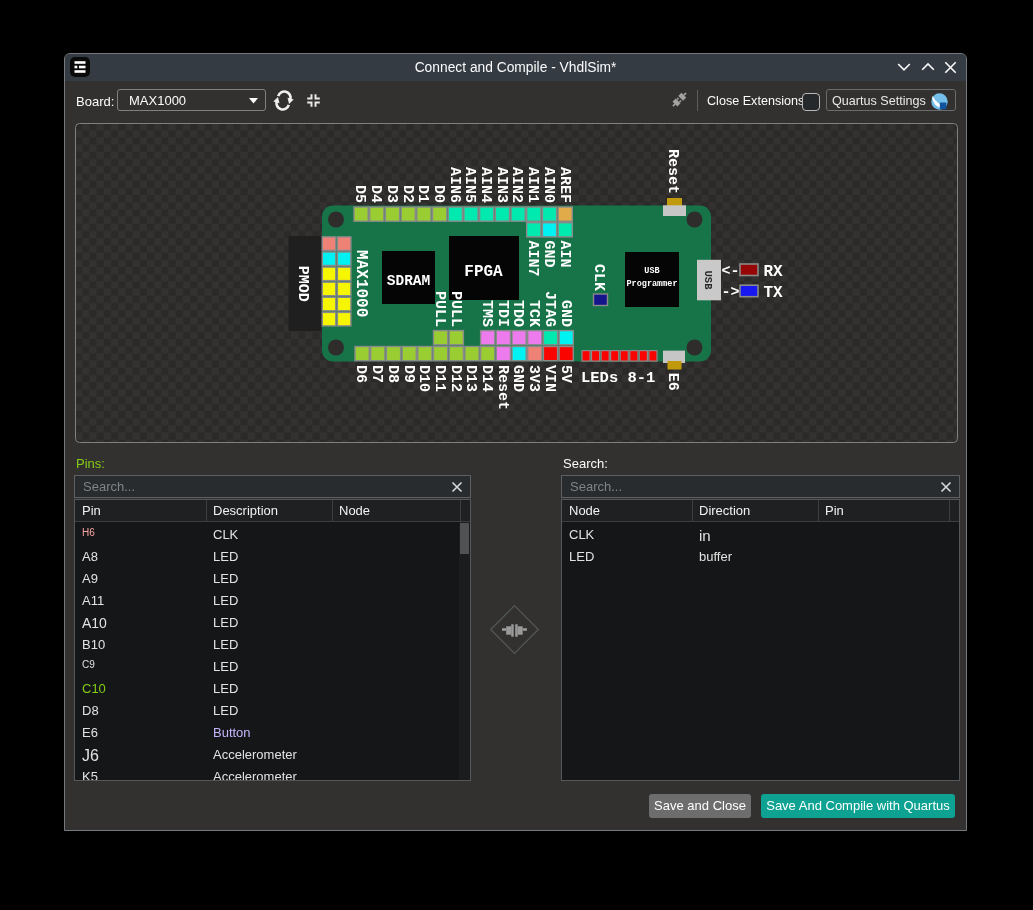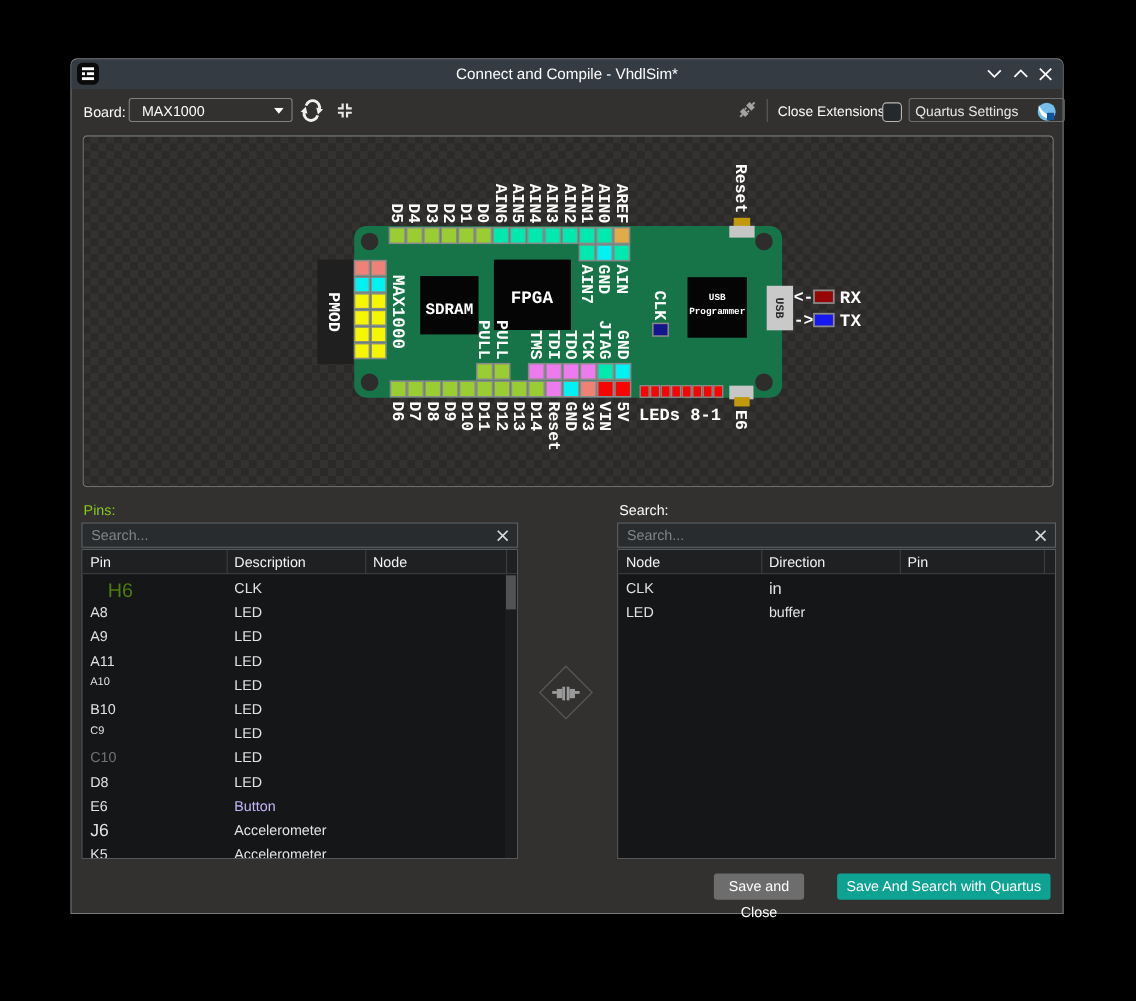--- a/index.html
+++ b/index.html
@@ -60,21 +60,21 @@
       <rect x="18.4" y="10.1" width="3.4" height="1.9"></rect>
     </g>
   </svg>
 
 <div style="position:absolute;left:697px;top:90px;width:1px;height:21px;background:#5a5e61"></div>
 
 <div style="position:absolute;left:707px;top:94px;font-size:12.6px;color:#fcfcfc">Close Extensions</div>
 
 <div style="position:absolute;left:802px;top:93px;width:18px;height:18px;border:1.5px solid #b8b8b8;border-radius:4px;box-sizing:border-box;background:#26292b"></div>
 
-<div style="position:absolute;left:826px;top:89px;width:142px;height:22px;border:1px solid #696d70;border-radius:3px;box-sizing:border-box">
+<div style="position:absolute;left:826px;top:89px;width:130px;height:22px;border:1px solid #696d70;border-radius:3px;box-sizing:border-box">
     <span style="position:absolute;left:5px;top:3.5px;font-size:12.6px;color:#e8e8e8">Quartus Settings</span>
     <svg style="position:absolute;right:6px;top:2.5px" width="18" height="17">
       <circle cx="8.5" cy="8.5" r="8.2" fill="#74bee9"></circle>
       <path d="M1.5 2.9 Q3.6 7.0 7.3 9.9 Q9.9 11.9 12.6 12.1 L12.3 15.4 Q7.6 15.2 4.0 11.6 Q1.7 8.8 1.1 4.6 Z" fill="#fff"></path>
       <rect x="8.8" y="9.6" width="6.6" height="6.6" rx="0.8" fill="#10549e"></rect>
     </svg>
   </div>
 <svg width="883" height="320" viewBox="0 0 883 320" style="position:absolute;left:75px;top:123px">
 <defs>
       <pattern id="chk" width="14.4" height="14.4" patternUnits="userSpaceOnUse">
@@ -283,35 +283,35 @@
   </div>
 
 <div style="position:absolute;left:74px;top:499px;width:397px;height:282px;border:1px solid #55585a;background:#151617;box-sizing:border-box;overflow:hidden">
     <div style="position:absolute;left:0;top:0;width:100%;height:22px;background:#1e2021;border-bottom:1px solid #3c3e40;box-sizing:border-box"></div>
     <div style="position:absolute;left:7px;top:3px;font-size:13px;color:#f2f2f2">Pin</div>
     <div style="position:absolute;left:138px;top:3px;font-size:13px;color:#f2f2f2">Description</div>
     <div style="position:absolute;left:264px;top:3px;font-size:13px;color:#f2f2f2">Node</div>
     <div style="position:absolute;left:131px;top:0;width:1px;height:22px;background:#3c3e40"></div>
     <div style="position:absolute;left:257px;top:0;width:1px;height:22px;background:#3c3e40"></div>
     <div style="position:absolute;left:385px;top:0;width:1px;height:22px;background:#3c3e40"></div>
-    <div style="position:absolute;left:23px;top:27px;font-size:18px;color:#4d7c0f">H6</div>
+    <div style="position:absolute;left:7px;top:27px;font-size:10px;color:#fca5a5">H6</div>
     <div style="position:absolute;left:138px;top:27px;font-size:13px;color:#e2e2e2">CLK</div>
     <div style="position:absolute;left:7px;top:49px;font-size:13px;color:#e2e2e2">A8</div>
     <div style="position:absolute;left:138px;top:49px;font-size:13px;color:#e2e2e2">LED</div>
     <div style="position:absolute;left:7px;top:71px;font-size:13px;color:#e2e2e2">A9</div>
     <div style="position:absolute;left:138px;top:71px;font-size:13px;color:#e2e2e2">LED</div>
     <div style="position:absolute;left:7px;top:93px;font-size:13px;color:#e2e2e2">A11</div>
     <div style="position:absolute;left:138px;top:93px;font-size:13px;color:#e2e2e2">LED</div>
-    <div style="position:absolute;left:7px;top:115px;font-size:10px;color:#e2e2e2">A10</div>
+    <div style="position:absolute;left:7px;top:115px;font-size:14px;color:#e2e2e2">A10</div>
     <div style="position:absolute;left:138px;top:115px;font-size:13px;color:#e2e2e2">LED</div>
     <div style="position:absolute;left:7px;top:137px;font-size:13px;color:#e2e2e2">B10</div>
     <div style="position:absolute;left:138px;top:137px;font-size:13px;color:#e2e2e2">LED</div>
     <div style="position:absolute;left:7px;top:159px;font-size:10px;color:#e2e2e2">C9</div>
     <div style="position:absolute;left:138px;top:159px;font-size:13px;color:#e2e2e2">LED</div>
-    <div style="position:absolute;left:7px;top:181px;font-size:13px;color:#737373">C10</div>
+    <div style="position:absolute;left:7px;top:181px;font-size:13px;color:#84cc16">C10</div>
     <div style="position:absolute;left:138px;top:181px;font-size:13px;color:#e2e2e2">LED</div>
     <div style="position:absolute;left:7px;top:203px;font-size:13px;color:#e2e2e2">D8</div>
     <div style="position:absolute;left:138px;top:203px;font-size:13px;color:#e2e2e2">LED</div>
     <div style="position:absolute;left:7px;top:225px;font-size:13px;color:#e2e2e2">E6</div>
     <div style="position:absolute;left:138px;top:225px;font-size:13px;color:#c4b5fd">Button</div>
     <div style="position:absolute;left:7px;top:247px;font-size:16px;color:#e2e2e2">J6</div>
     <div style="position:absolute;left:138px;top:247px;font-size:13px;color:#e2e2e2">Accelerometer</div>
     <div style="position:absolute;left:7px;top:269px;font-size:13px;color:#e2e2e2">K5</div>
     <div style="position:absolute;left:138px;top:269px;font-size:13px;color:#e2e2e2">Accelerometer</div>
   </div>
@@ -349,14 +349,14 @@
     <g fill="#9a9a9a">
       <rect x="14" y="25.2" width="4.2" height="2.6"></rect>
       <rect x="18.2" y="23.3" width="5" height="8.4"></rect>
       <rect x="23.2" y="21.3" width="2.5" height="12.4"></rect>
       <rect x="27.2" y="21.3" width="2.5" height="12.4"></rect>
       <rect x="29.7" y="23.3" width="5" height="8.4"></rect>
       <rect x="34.7" y="25.2" width="4.2" height="2.6"></rect>
     </g>
   </svg>
 
-<div style="position:absolute;left:649px;top:794px;width:82px;height:24px;background:#6d6d6d;border-radius:3px;text-align:center;line-height:24px;font-size:13px;color:#fff">Save and Close</div>
-
-<div style="position:absolute;left:761px;top:794px;width:194px;height:24px;background:#0da292;border-radius:3px;text-align:center;line-height:24px;font-size:13px;color:#fff">Save And Search with Quartus</div>
+<div style="position:absolute;left:649px;top:794px;width:102px;height:24px;background:#6d6d6d;border-radius:3px;text-align:center;line-height:24px;font-size:13px;color:#fff">Save and Close</div>
+
+<div style="position:absolute;left:761px;top:794px;width:194px;height:24px;background:#0da292;border-radius:3px;text-align:center;line-height:24px;font-size:13px;color:#fff">Save And Compile with Quartus</div>
 </body></html>

